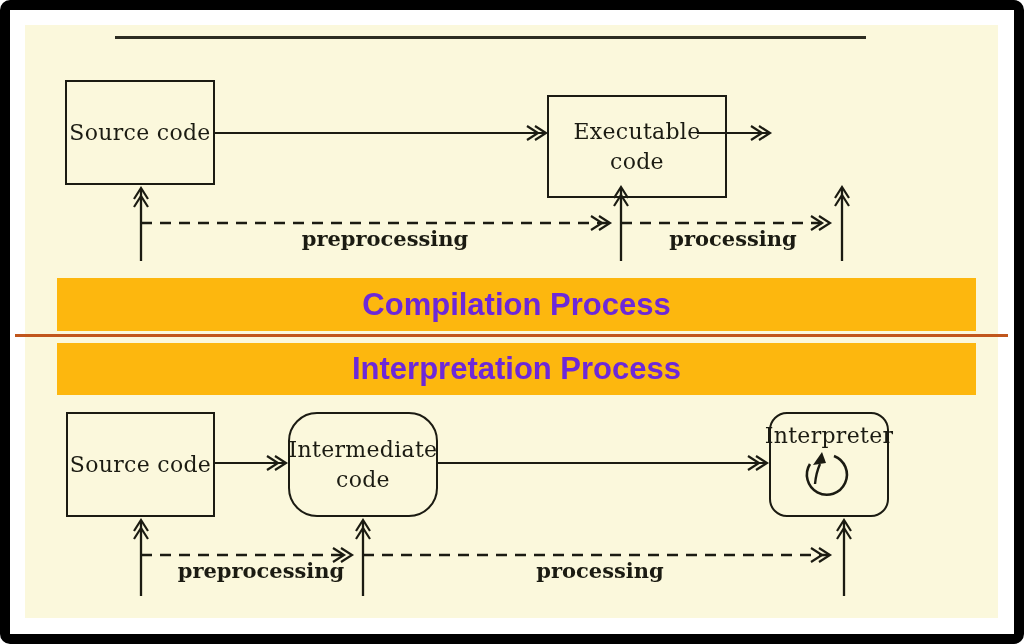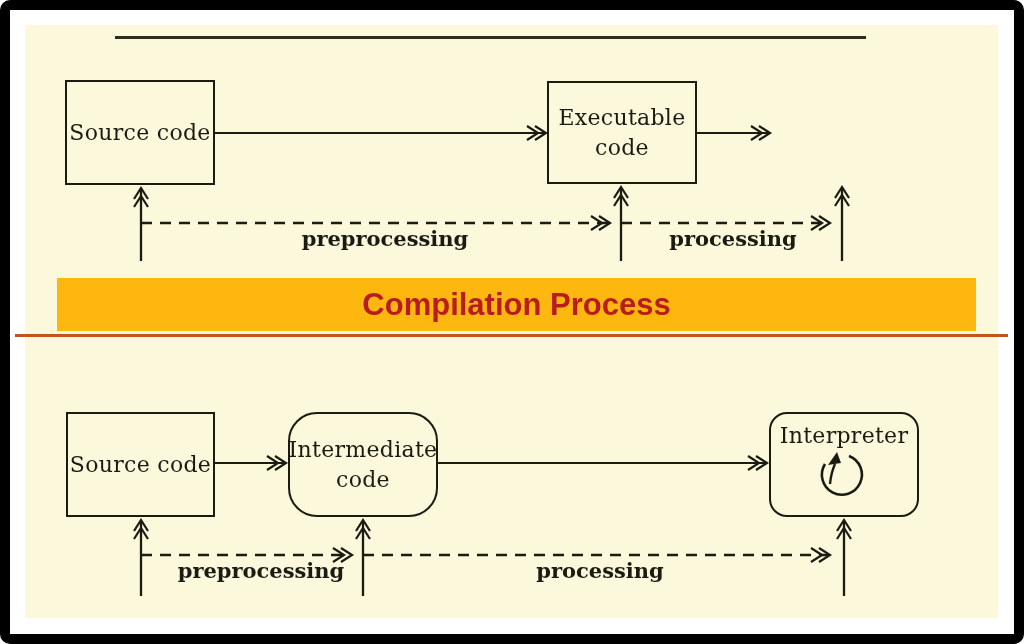--- a/index.html
+++ b/index.html
@@ -32,38 +32,38 @@
     background:#2D2D22;z-index:1;
   }
   .dbox{
     position:absolute;box-sizing:border-box;border:2.5px solid var(--ink);
     display:flex;align-items:center;justify-content:center;text-align:center;
     font-size:22px;line-height:1.35;z-index:2;background:transparent;
     letter-spacing:.3px;
   }
   .dbox.rounded{border-radius:18px;flex-direction:column;justify-content:flex-start;padding-top:7px;}
   .box-source-top{left:65px;top:80px;width:150px;height:105px;}
-  .box-exec{left:547px;top:81px;width:150px;height:103px;}
+  .box-exec{left:547px;top:95px;width:180px;height:103px;}
   .box-machine{left:772px;top:82px;width:146px;height:102px;}
   .box-source-bot{left:66px;top:412px;width:149px;height:105px;}
   .box-intermediate{left:288px;top:412px;width:150px;height:105px;border-radius:29px;}
-  .box-interpreter{left:769px;top:412px;width:150px;height:105px;}
+  .box-interpreter{left:769px;top:412px;width:120px;height:105px;}
   .loop-icon{margin-top:-3px;margin-left:-6px;}
   .flow-label{
     position:absolute;width:170px;text-align:center;font-size:21px;z-index:2;font-weight:bold;
   }
   .lbl-pre-top{left:300px;top:226px;}
   .lbl-proc-top{left:648px;top:226px;}
   .lbl-pre-bot{left:176px;top:558px;}
   .lbl-proc-bot{left:515px;top:558px;}
   .banner{
     position:absolute;left:57px;width:919px;background:var(--banner-bg);
     display:flex;align-items:center;justify-content:center;
     font-family:"Liberation Sans", sans-serif;font-weight:700;font-size:31px;
-    color:#b91c1c;z-index:2;
+    color:#6d28d9;z-index:2;
   }
   .banner-compilation{top:278px;height:53px;}
   .banner-interpretation{top:343px;height:52px;}
   .divider{
     position:absolute;left:15px;top:334px;width:993px;height:3px;
     background:var(--divider);z-index:3;
   }
   .arrows-overlay{position:absolute;left:0;top:0;z-index:1;}
 </style>
 </head>
@@ -109,20 +109,23 @@
     <span>Executable code</span>
   </div>
 
   <div class="flow-label lbl-pre-top">preprocessing</div>
   <div class="flow-label lbl-proc-top">processing</div>
 
   <div class="banner banner-compilation">
     <span>Compilation Process</span>
   </div>
   <div class="divider"></div>
+  <div class="banner banner-interpretation">
+    <span>Interpretation Process</span>
+  </div>
 
   <div class="dbox box-source-bot">
     <span>Source code</span>
   </div>
   <div class="dbox box-intermediate">
     <span>Intermediate code</span>
   </div>
   <div class="dbox rounded box-interpreter">
     <span>Interpreter</span>
     <svg class="loop-icon" width="58" height="56" viewBox="0 0 58 56">

